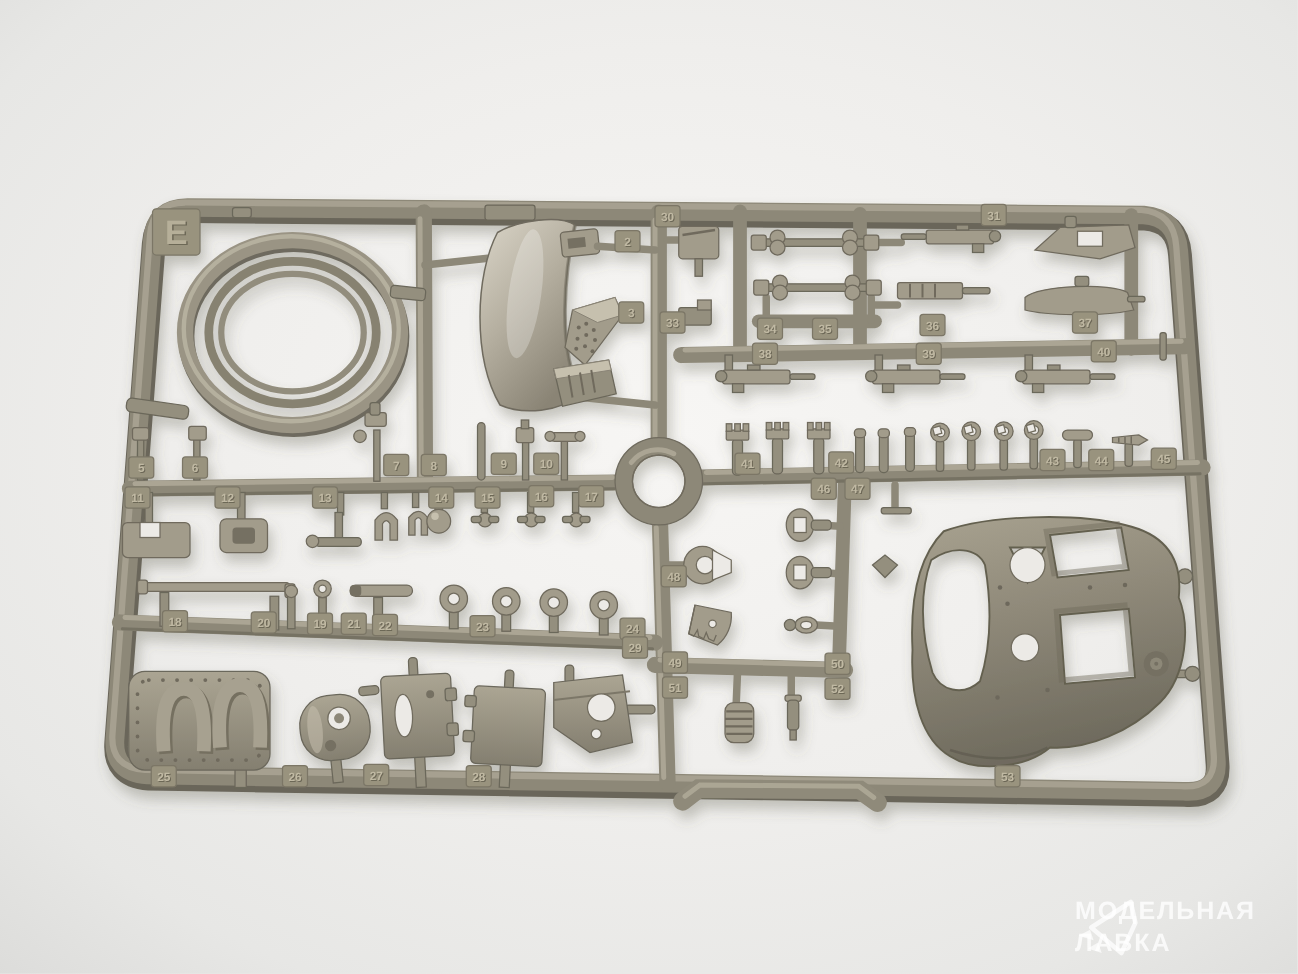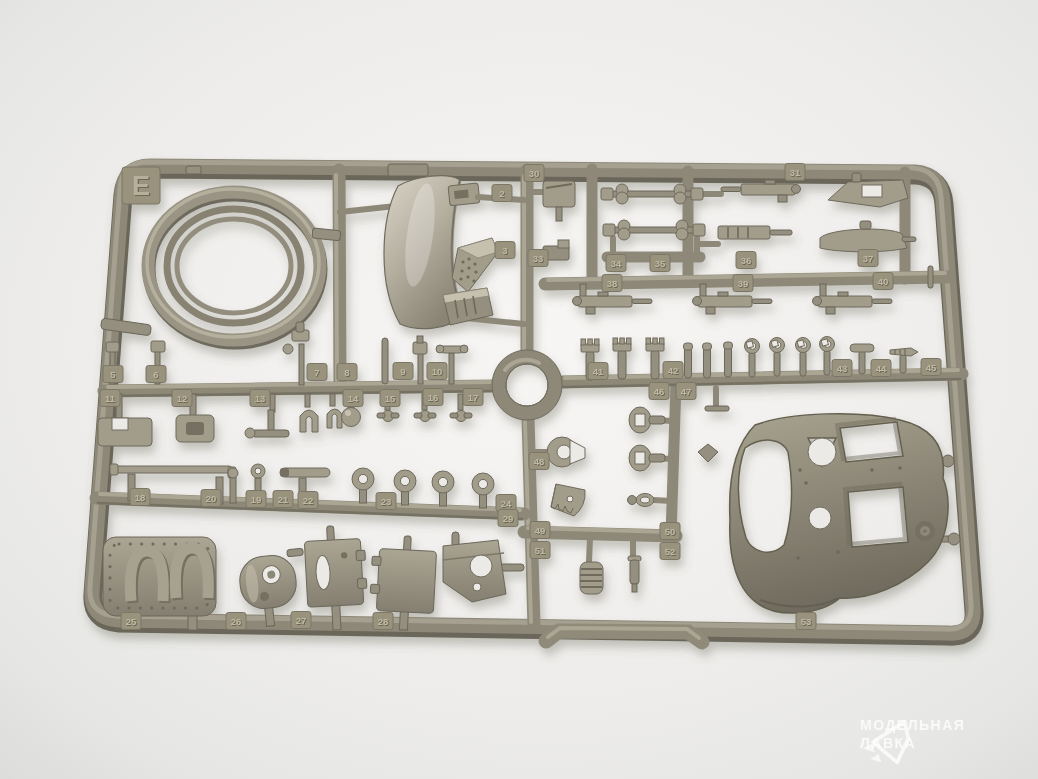--- a/index.html
+++ b/index.html
@@ -24,21 +24,21 @@
   .tagtxt{font:bold 9.5px "Liberation Sans",sans-serif;text-anchor:middle;}
   .tagtxt.dark{fill:#6c6757;}
   .tagtxt.light{fill:#c0b9a3;}
   .lettertxt{font:bold 27px "Liberation Sans",sans-serif;text-anchor:middle;}
   .lettertxt.dark{fill:#6c6757;}
   .lettertxt.light{fill:#b6af99;}
   
   .watermark{position:absolute;left:860px;top:716px;display:flex;align-items:flex-start;
              gap:9px;color:rgba(255,255,255,0.78);}
   .wm-text{display:flex;flex-direction:column;line-height:1.32;
-           font-weight:bold;font-size:14px;letter-spacing:1.5px;white-space:nowrap;}
+           font-weight:bold;font-size:20px;letter-spacing:1.5px;white-space:nowrap;}
 </style>
 </head>
 <body>
 
 <div class="stage">
 <svg width="1038" height="779" viewBox="0 0 1038 779">
   <defs>
     <radialGradient id="gBg" cx="0.52" cy="0.44" r="0.78">
       <stop offset="0" stop-color="#f7f6f4"></stop>
           <stop offset="0.5" stop-color="#efeeec"></stop>

